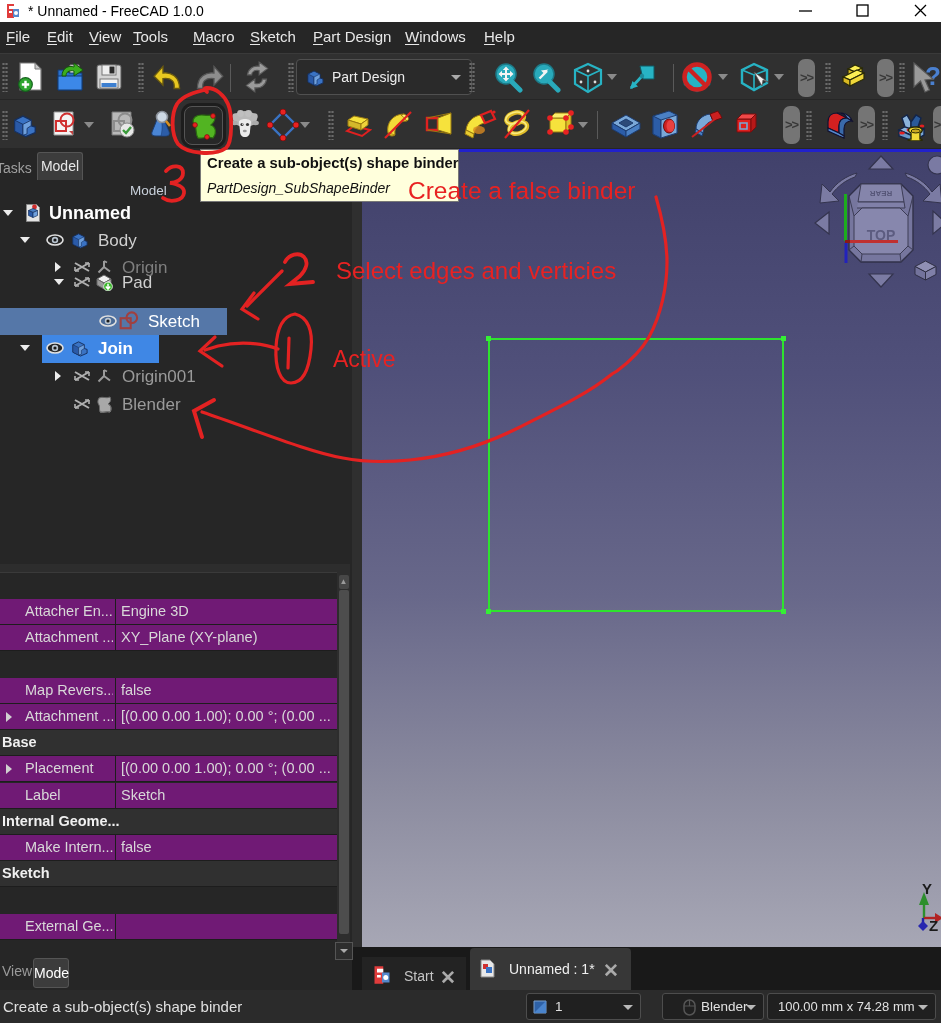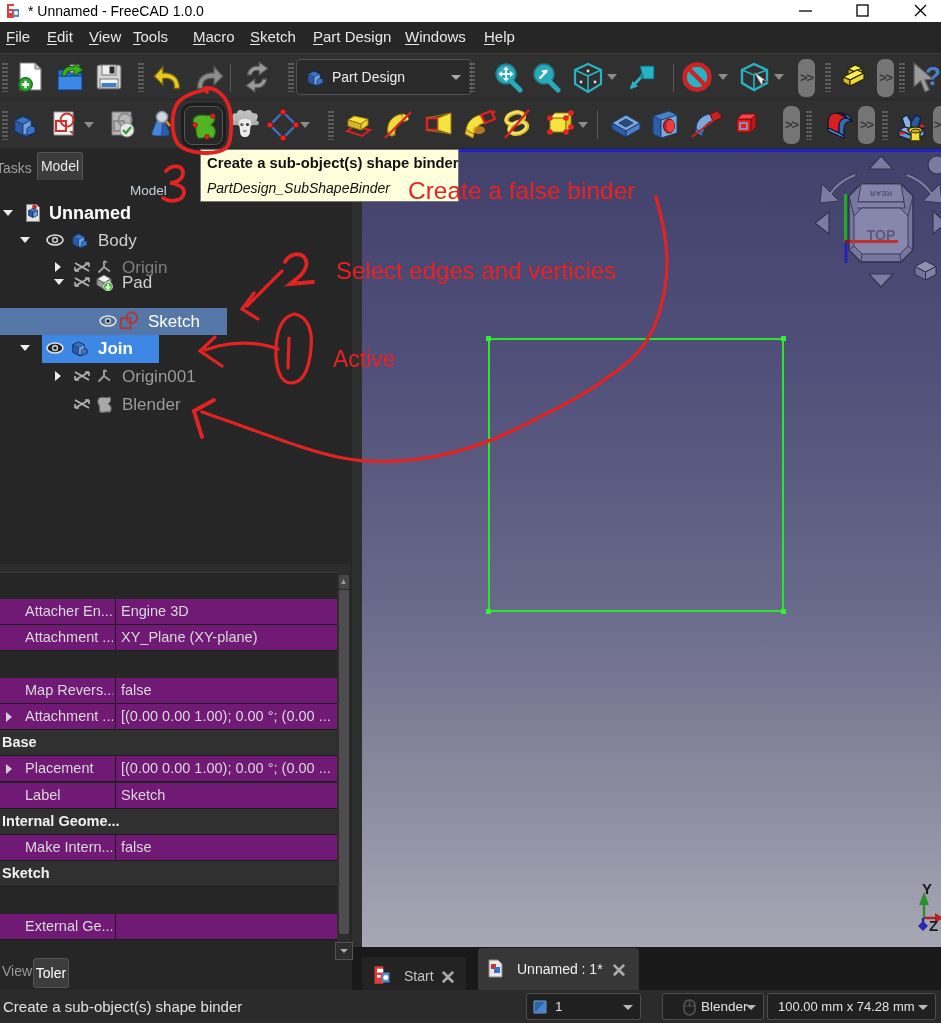--- a/index.html
+++ b/index.html
@@ -72,21 +72,21 @@
 .viewport { left:352px; top:150px; width:589px; height:797px;
   background:linear-gradient(180deg, #41416b 0%, #50507a 28%, #68688a 56%, #8b8b9f 80%, #a7a7b5 100%); }
 .vpleft { position:absolute; left:0px; top:0; width:10px; height:797px; background:#2f2f2f; }
 .blueline { position:absolute; left:0; top:-1px; width:589px; height:2.5px; background:#2121cc; }
 .greenrect { position:absolute; left:136px; top:188px; width:296px; height:274px; border:2px solid #2ee32e; }
 .gdot { position:absolute; width:5px; height:5px; background:#35ef35; }
 
 .tabbar { left:352px; top:947px; width:589px; height:43px; background:#191919; }
 .mdidrop { position:absolute; left:-17px; top:-5px; width:18px; height:18px; background:#2d2d2d; border:1px solid #555; }
 .starttab { position:absolute; left:10px; top:10px; width:104px; height:38px; background:#232323; }
-.unnamedtab { position:absolute; left:118px; top:1px; width:161px; height:42px; background:#373737; border-radius:4px 4px 0 0;margin-left:8px; }
+.unnamedtab { position:absolute; left:118px; top:1px; width:161px; height:42px; background:#373737; border-radius:4px 4px 0 0; }
 .tabtxt { position:absolute; top:11px; font-size:14px; }
 .closex { position:absolute; top:9px; font-size:19px; color:#aaa; font-weight:bold; }
 
 .tooltip { left:200px; top:149px; width:259px; height:53px; background:#ffffdc; border:1px solid #777;
   color:#111; }
 .tooltip .l1 { position:absolute; left:6px; top:5px; font-size:14.8px; font-weight:bold; white-space:nowrap;}
 .tooltip .l2 { position:absolute; left:6px; top:30px; font-size:14px; font-style:italic; white-space:nowrap;}
 
 .anno { left:0; top:0; width:941px; height:1023px; pointer-events:none; z-index:50; }
 .redtext { position:absolute; color:#e82222; font-size:24px; z-index:51; }
@@ -544,21 +544,21 @@
           <span class="val"></span>
         </div>
     </div>
     <div class="pscroll">
         <div class="pthumb" style="top:18px;height:344px"></div>
       </div>
     <div class="sbtn" style="top:427px">▲</div>
     <div class="sbtn" style="top:794px">▼</div>
     <div class="vdtabs">
       <span class="viewtab">View</span>
-      <div class="datatab">Toler</div>
+      <div class="datatab">Mode</div>
     </div>
   </div>
 
   <div class="abs viewport">
     <div class="vpleft"></div>
     <div class="blueline"></div>
     <div class="greenrect"></div>
     <div class="gdot" style="left:134px;top:186px"></div>
     <div class="gdot" style="left:429px;top:186px"></div>
     <div class="gdot" style="left:134px;top:459px"></div>

